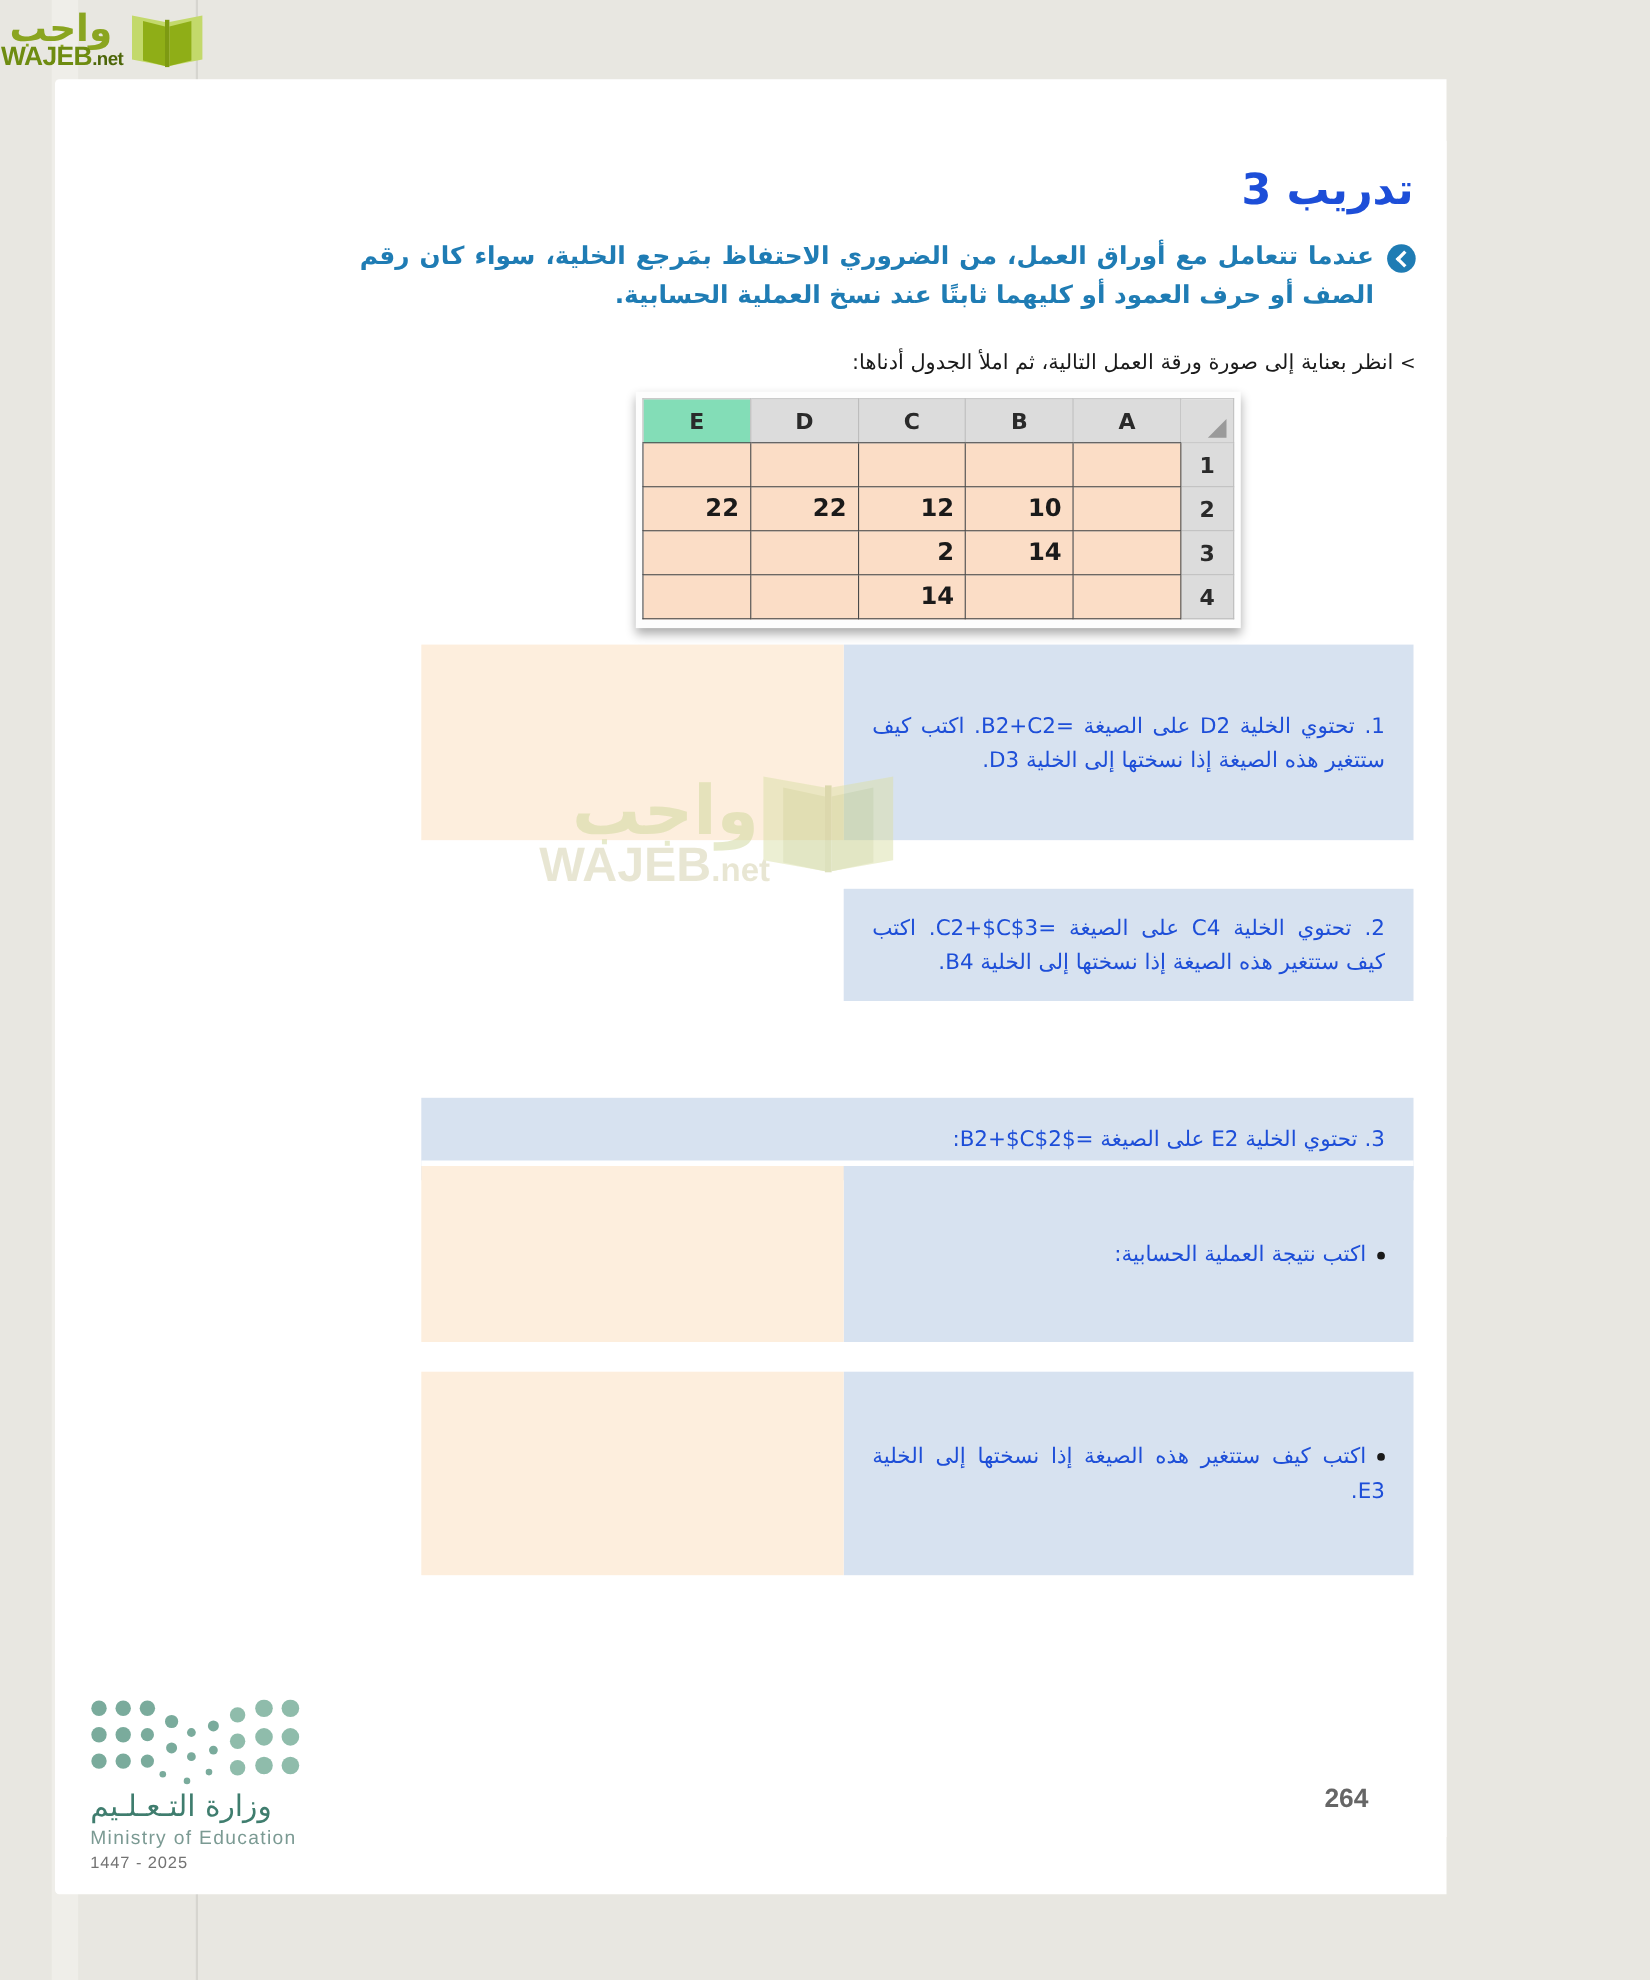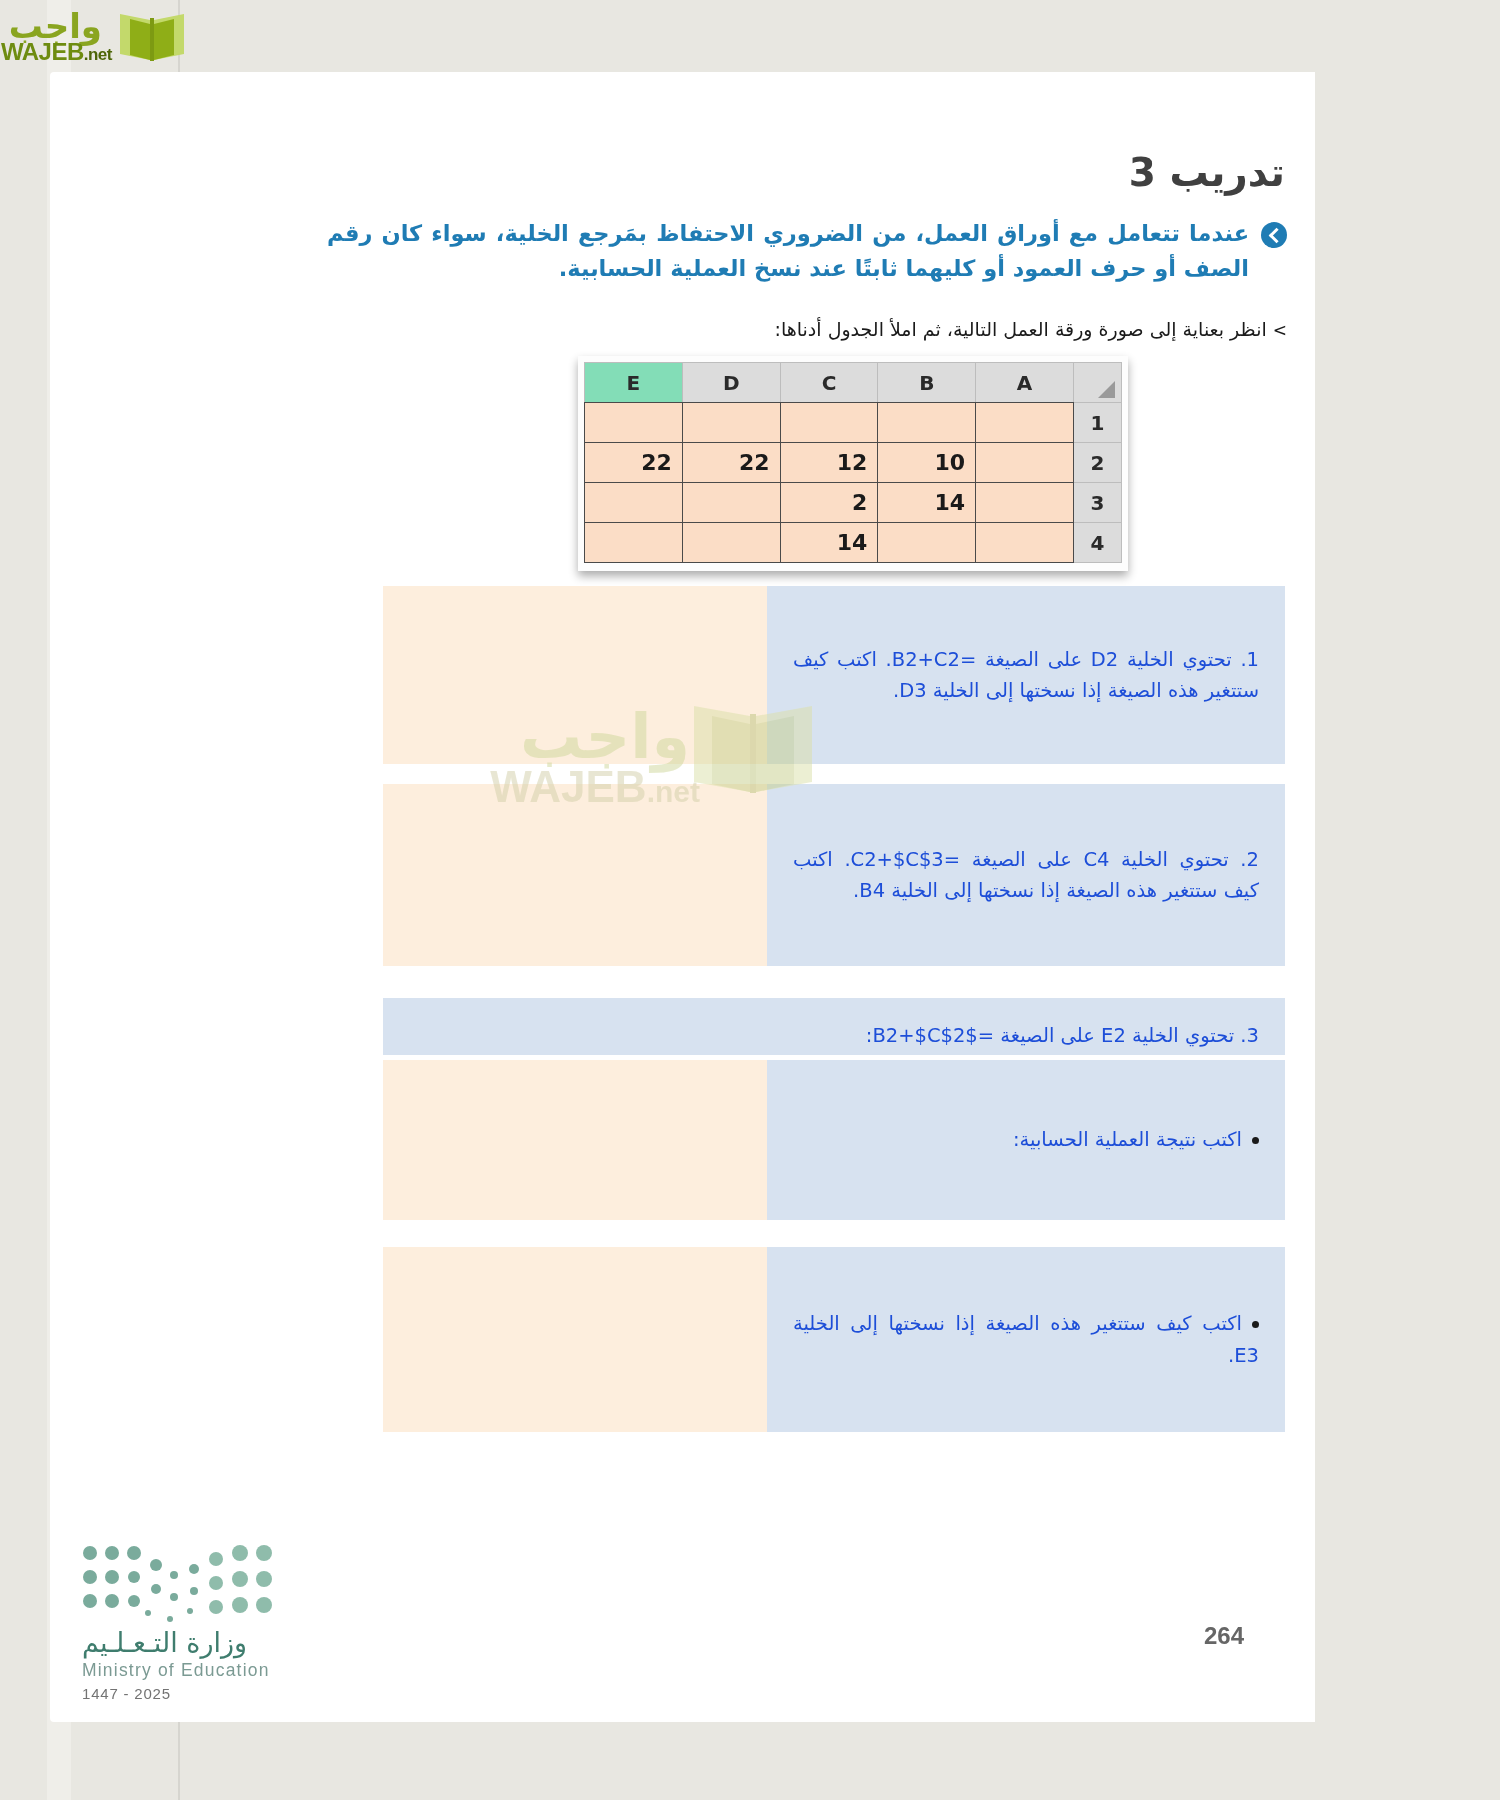--- a/index.html
+++ b/index.html
@@ -101,21 +101,21 @@
     height: 52px;
   }
 
   
   .exercise-title {
     position: absolute;
     right: 30px;
     top: 22px;
     font-size: 39px;
     font-weight: bold;
-    color: #404040;
+    color: #1d4ed8;
     direction: rtl;
     white-space: nowrap;
   }
 
   .intro-row {
     position: absolute;
     right: 28px;
     top: 88px;
     width: 960px;
     display: flex;
@@ -456,21 +456,21 @@
 
     <div class="qblock" style="right:30px; top:458px; width:902px; height:178px;">
       <div class="q-prompt" style="width:518px;">
         <div class="q-text">1. تحتوي الخلية  D2  على الصيغة  =B2+C2.  اكتب كيف ستتغير هذه الصيغة إذا نسختها إلى الخلية D3.</div>
       </div>
       <div class="q-answer" style="width:384px;"></div>
     </div>
 
     <div class="divider-white" style="right:30px; top:636px; width:902px; height:4px;"></div>
 
-    <div class="qblock" style="right:30px; top:656px; width:902px; height:182px;">
+    <div class="qblock" style="right:30px; top:640px; width:902px; height:182px;align-items:center;">
       <div class="q-prompt" style="width:518px;">
         <div class="q-text">2. تحتوي الخلية  C4  على الصيغة  =C2+$C$3.  اكتب كيف ستتغير هذه الصيغة إذا نسختها إلى الخلية B4.</div>
       </div>
       <div class="q-answer" style="width:384px;"></div>
     </div>
 
     <div class="qblock" style="right:30px; top:852px; width:902px; height:75px;margin-top:18px;">
       <div class="q-prompt" style="width:902px; padding:18px 26px;">
         <div class="q-text">3. تحتوي الخلية E2 على الصيغة  =$B2+$C$2:</div>
       </div>

